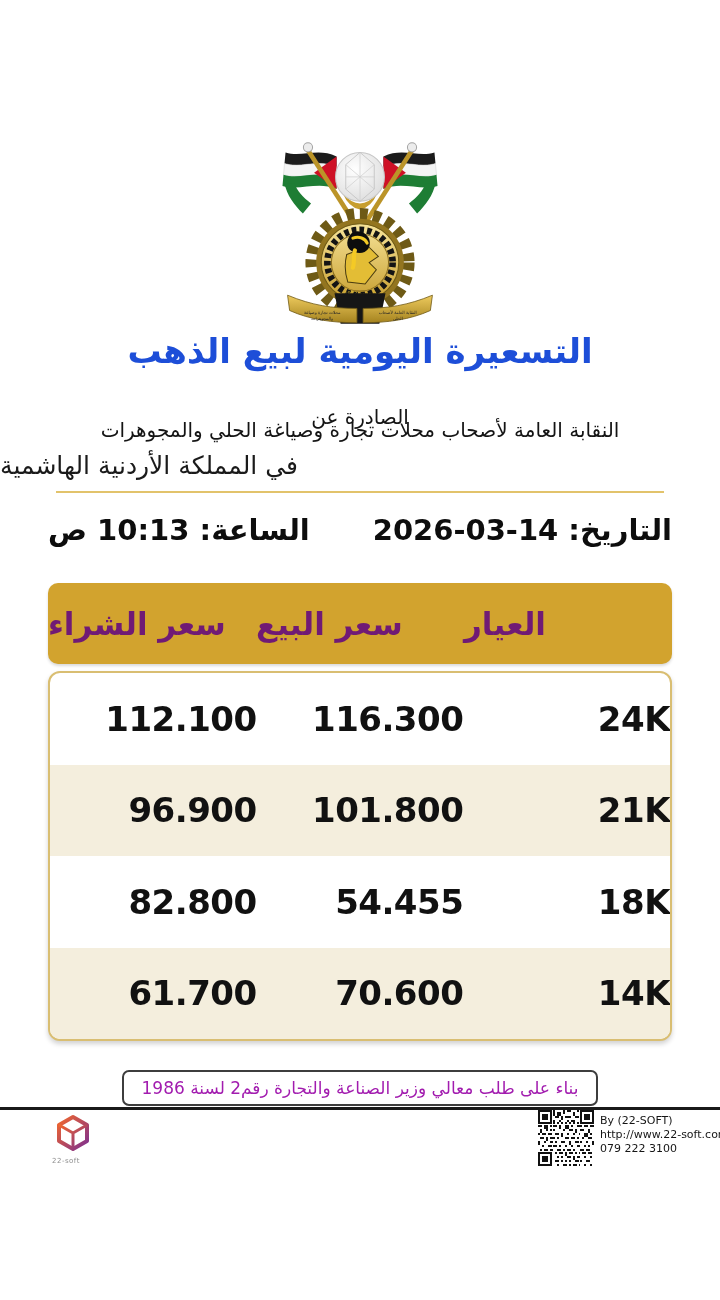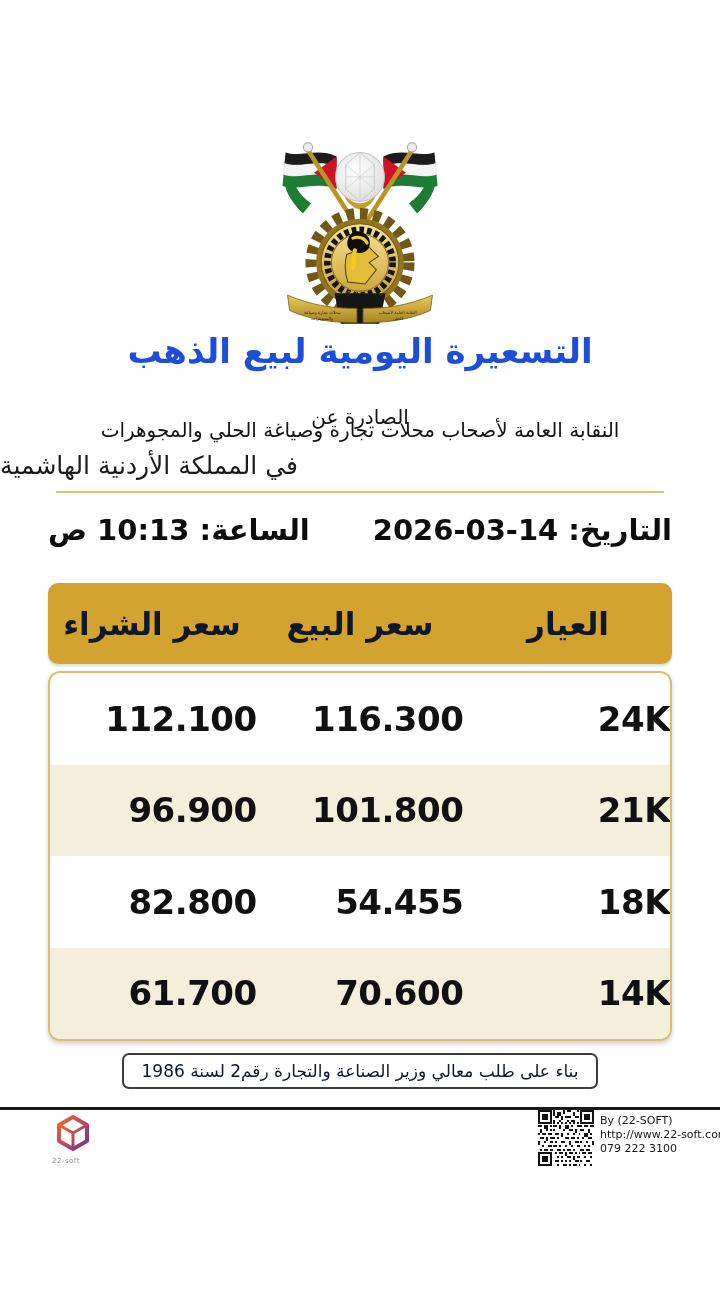--- a/index.html
+++ b/index.html
@@ -49,22 +49,22 @@
   }
   
   .price-table-header {
     position: absolute; left: 48px; top: 583px; width: 624px; height: 81px;
     background: #d2a32e; border-radius: 10px;
     direction: rtl;
     display: flex; align-items: center;
     box-shadow: 0 2px 3px rgba(0,0,0,.15);
   }
   .price-table-header .th {
-    flex: 1; text-align: center;
-    font-size: 31px; font-weight: 800; color: #0f172a;
+    flex: 1; text-align: left;
+    font-size: 31px; font-weight: 800; color: #701a75;
   }
   .price-table-body {
     position: absolute; left: 48px; top: 671px; width: 624px; height: 370px;
     background: #ffffff;
     border: 2px solid #d9be72; border-radius: 12px;
     overflow: hidden;
     direction: rtl;
     box-shadow: 0 3px 5px rgba(0,0,0,.18);
   }
   .tr {
@@ -81,21 +81,21 @@
   
   .note-wrap {
     position: absolute; left: 0; top: 1053px; width: 100%;
     text-align: center;
   }
   .note-box {
     display: inline-block;
     direction: rtl;
     border: 2px solid #3d3d3d; border-radius: 7px;
     padding: 6px 18px;
-    font-size: 17px; font-weight: 500; color: #0f172a;
+    font-size: 17px; font-weight: 500; color: #a21caf; margin-top: 17px;
   }
   
   .bottom-rule {
     position: absolute; left: 0; top: 1107px; width: 100%; height: 3px;
     background: #191919;
   }
   .brand-left {
     position: absolute; left: 52px; top: 1113px; width: 56px;
     text-align: left;
   }

